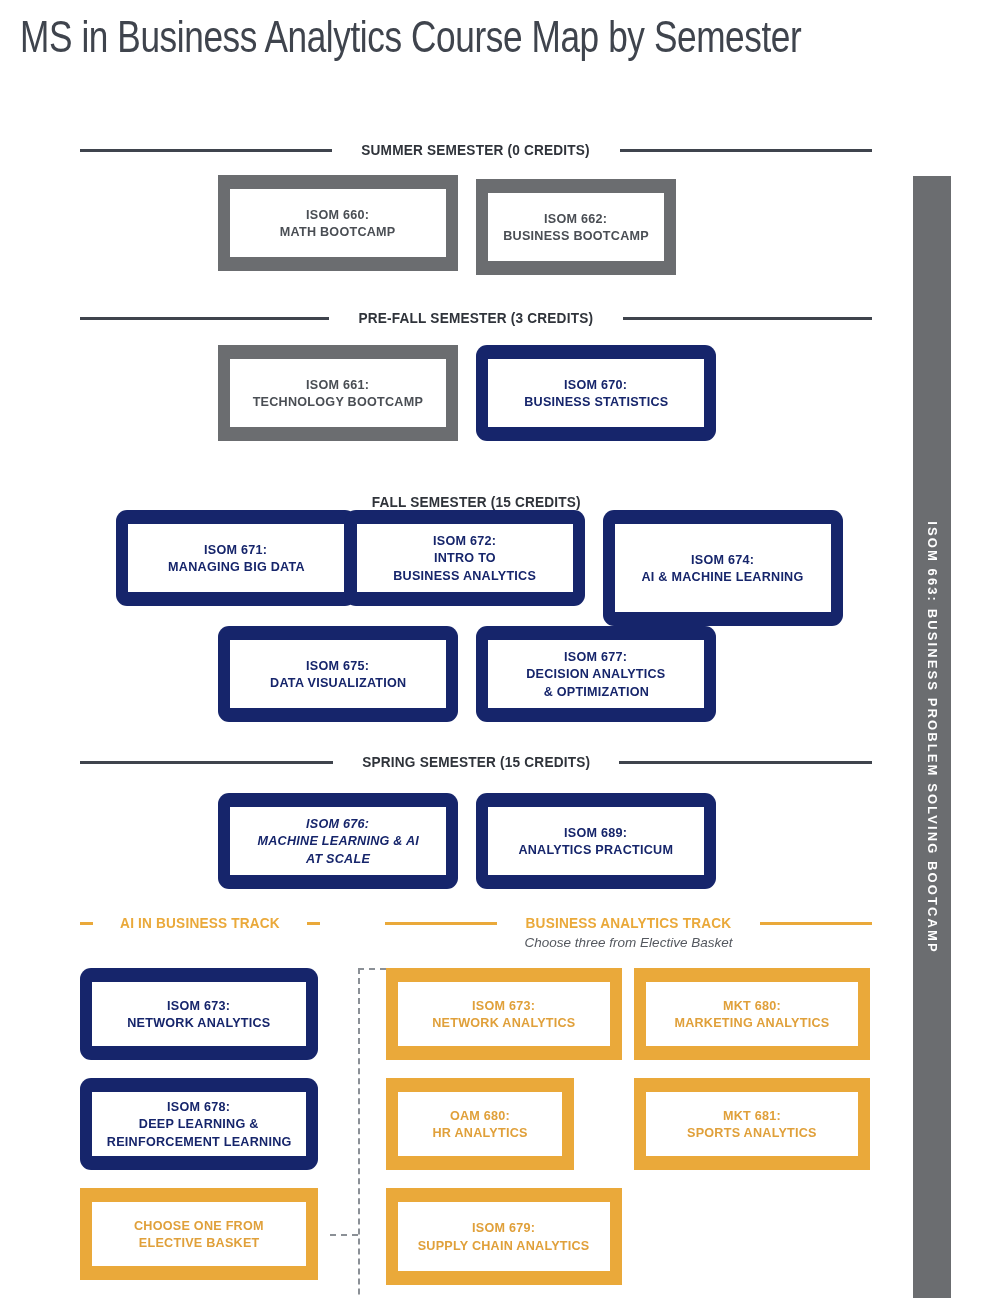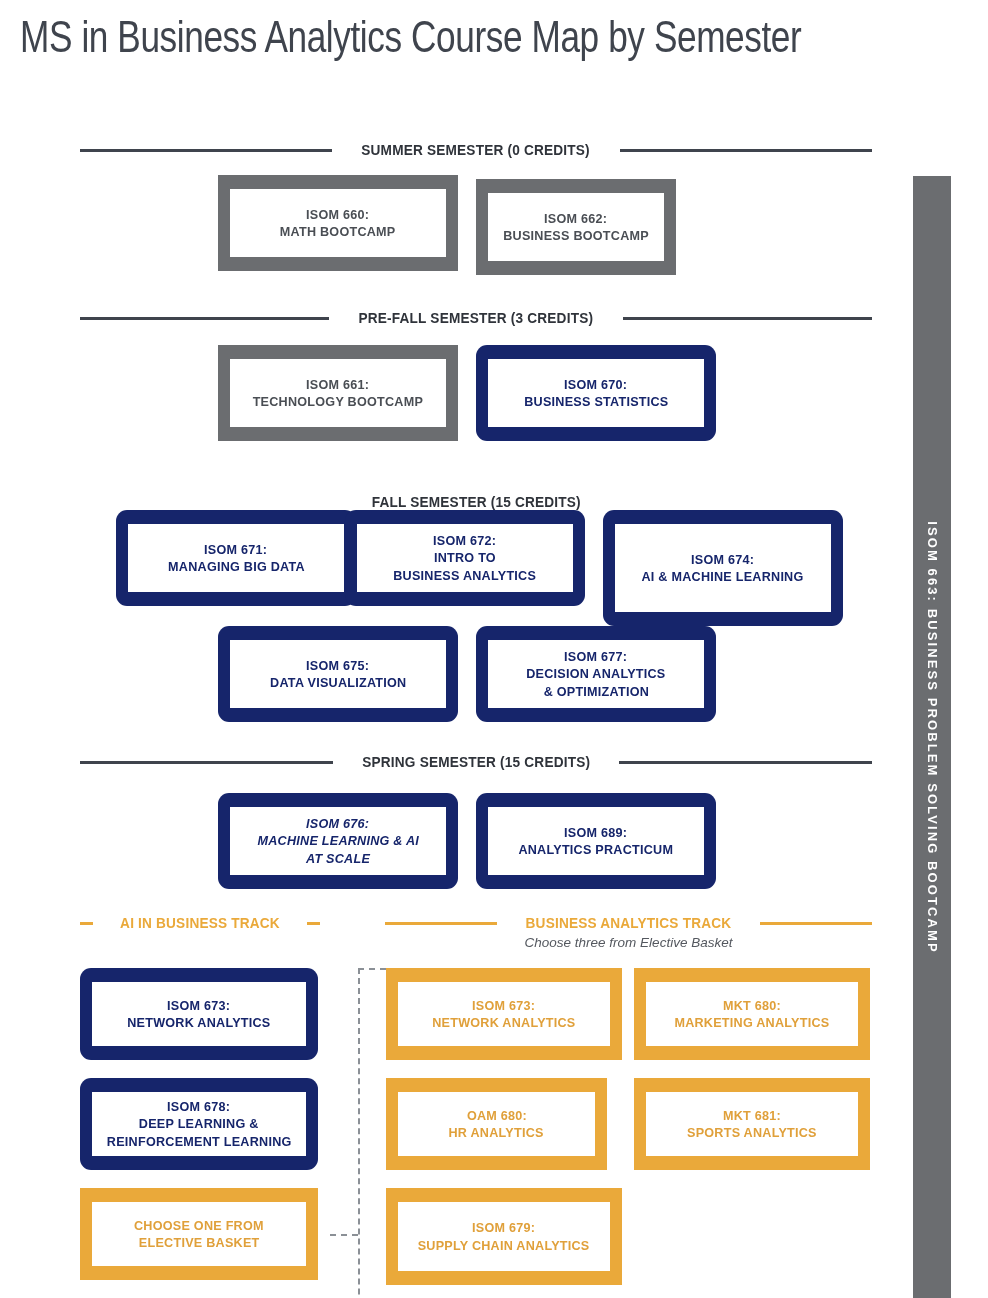--- a/index.html
+++ b/index.html
@@ -301,21 +301,21 @@
   </div>
 </div>
 
 <div class="course-box gold" style="left:634px; top:968px; width:236px; height:92px;">
   <div class="inner">
     <span class="line">MKT 680:</span>
     <span class="line">MARKETING ANALYTICS</span>
   </div>
 </div>
 
-<div class="course-box gold" style="left:386px; top:1078px; width:221px; height:92px;">
+<div class="course-box gold" style="left:386px; top:1078px; width:188px; height:92px;">
   <div class="inner">
     <span class="line">OAM 680:</span>
     <span class="line">HR ANALYTICS</span>
   </div>
 </div>
 
 <div class="course-box gold" style="left:634px; top:1078px; width:236px; height:92px;">
   <div class="inner">
     <span class="line">MKT 681:</span>
     <span class="line">SPORTS ANALYTICS</span>

